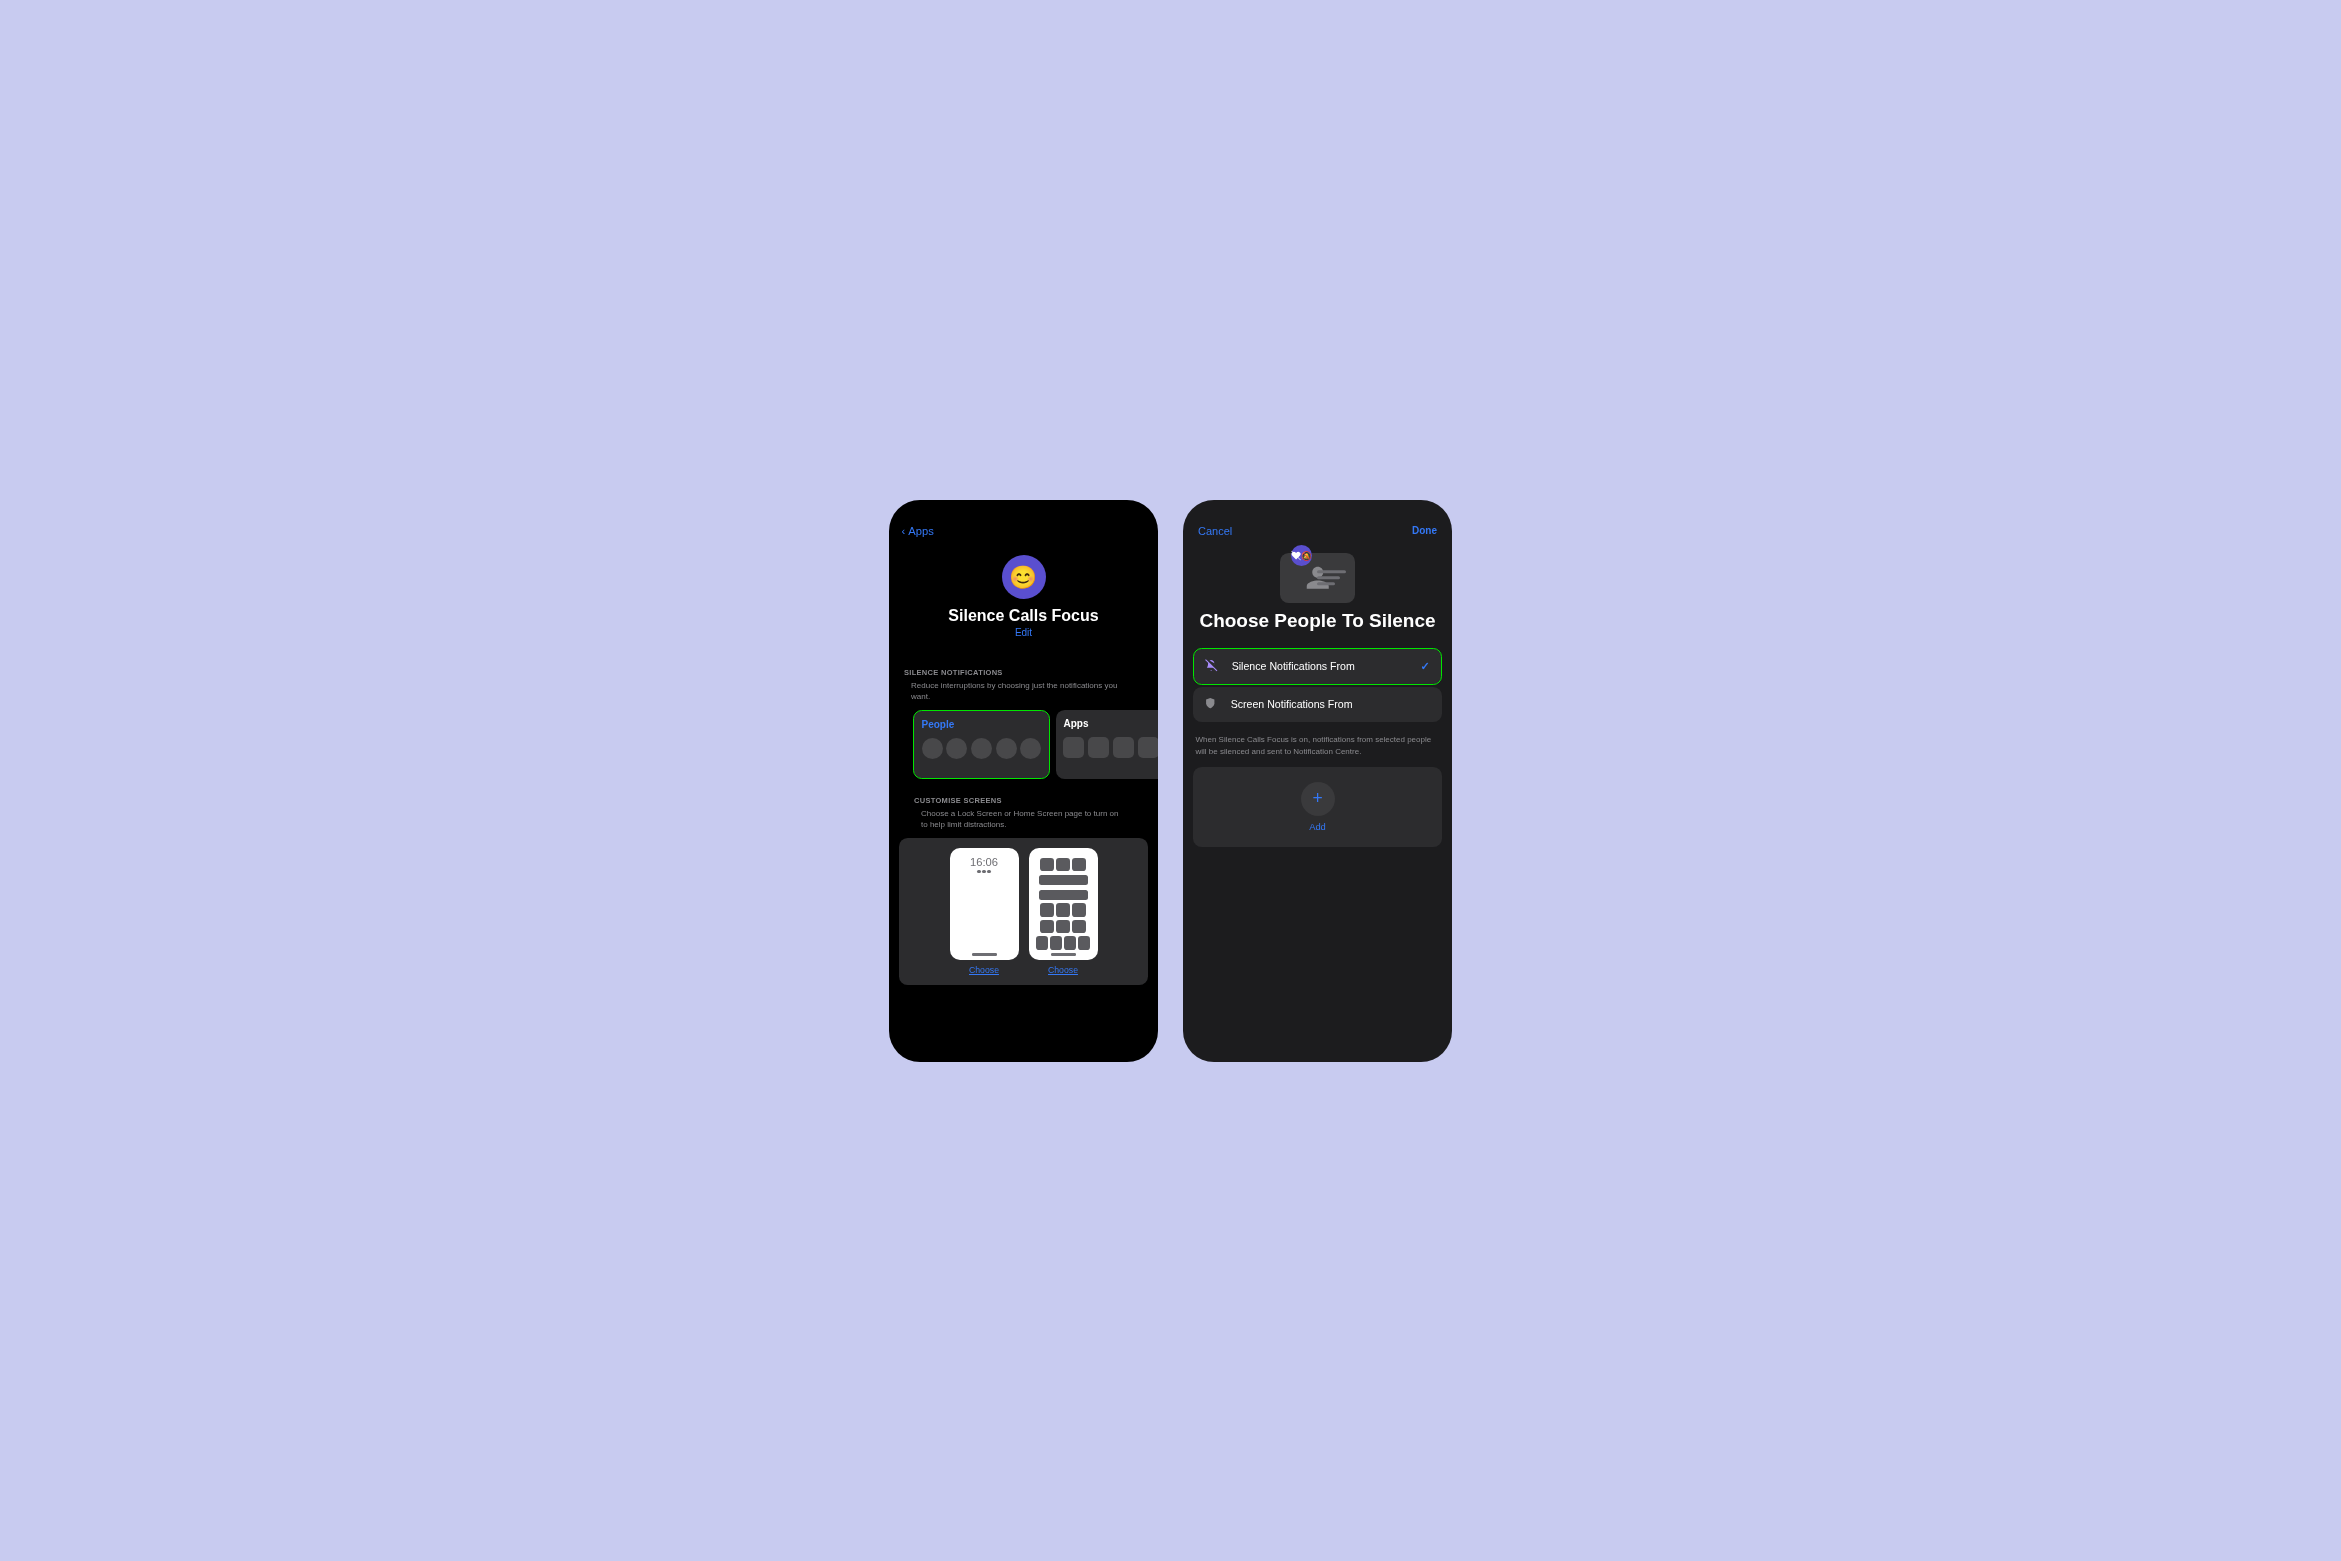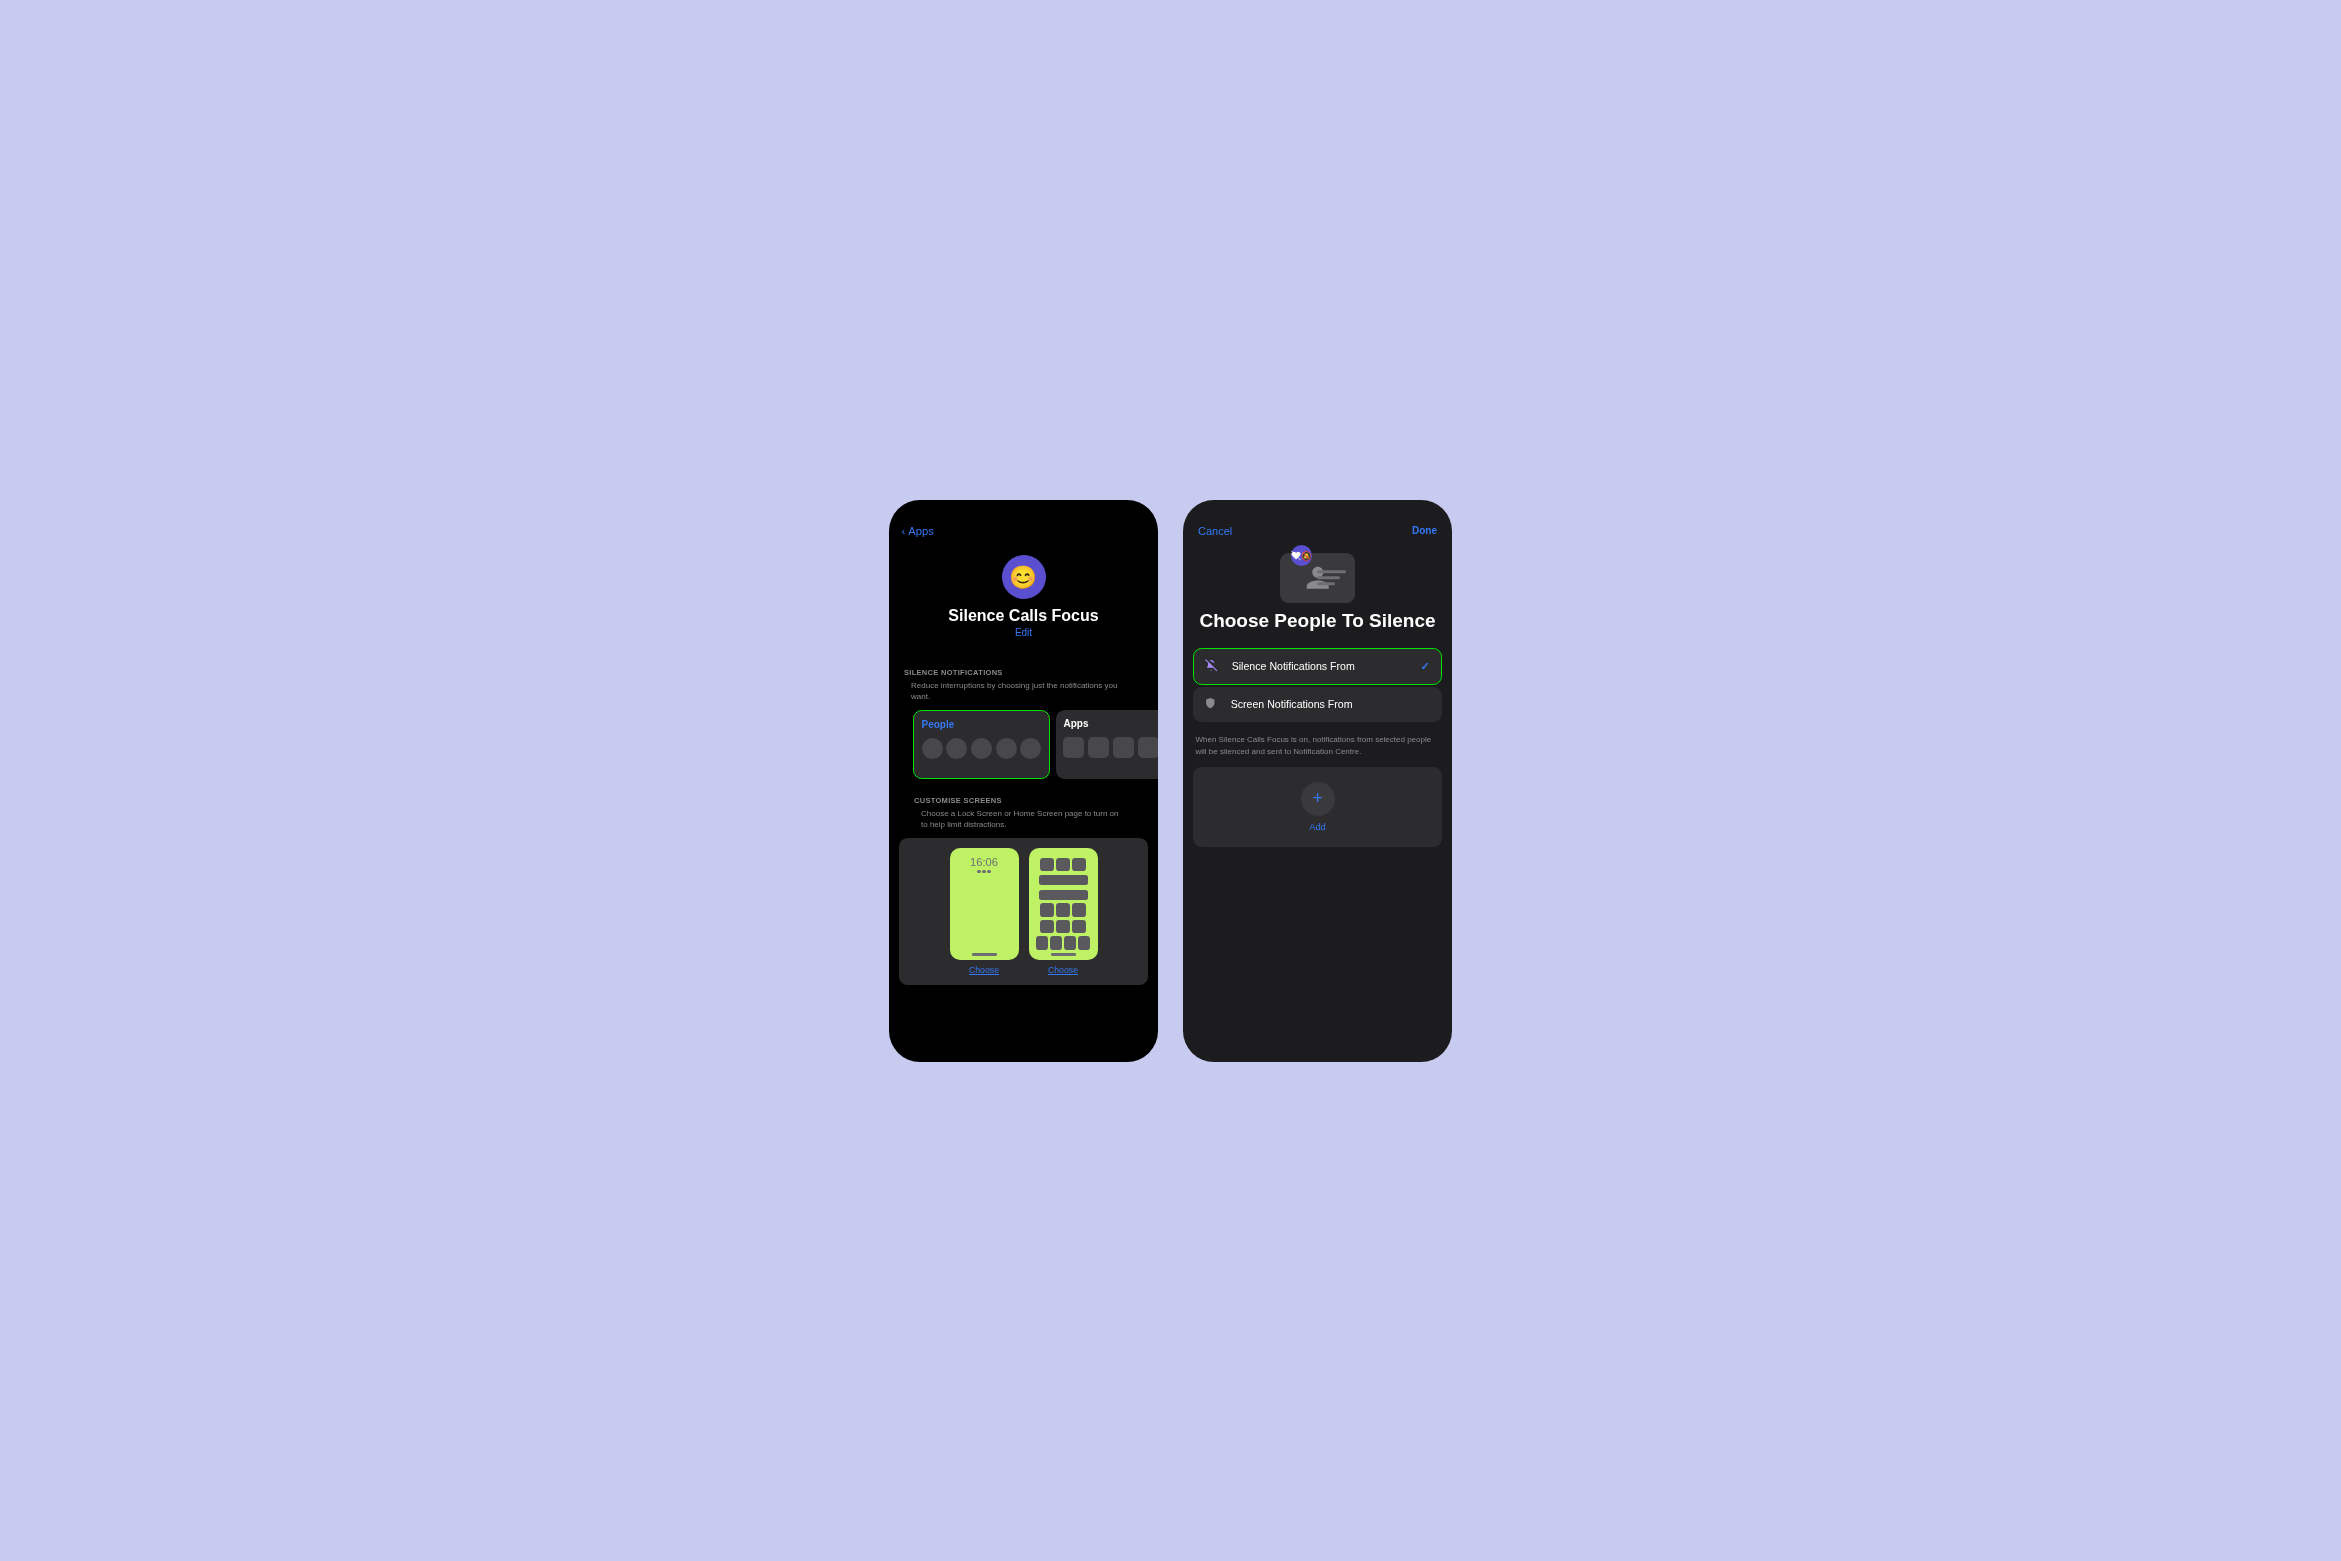--- a/index.html
+++ b/index.html
@@ -147,21 +147,21 @@
     }
     .screen-preview {
       display: flex;
       flex-direction: column;
       align-items: center;
       gap: 5px;
     }
     .phone-mini {
       width: 69px;
       height: 112px;
-      background: #bef264;
+      background: #ffffff;
       border-radius: 10px;
       overflow: hidden;
       position: relative;
       display: flex;
       flex-direction: column;
       align-items: center;
       padding: 6.2px 5px 5px;
     }
     .mini-time {
       color: #6e6e73;

